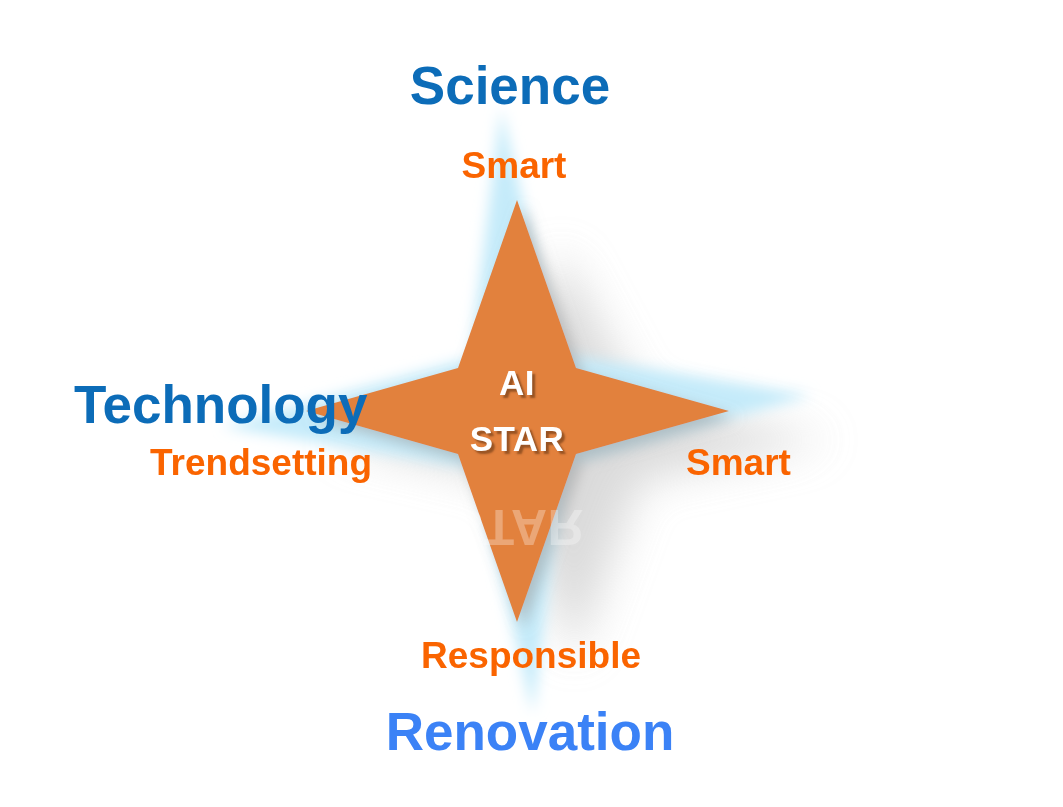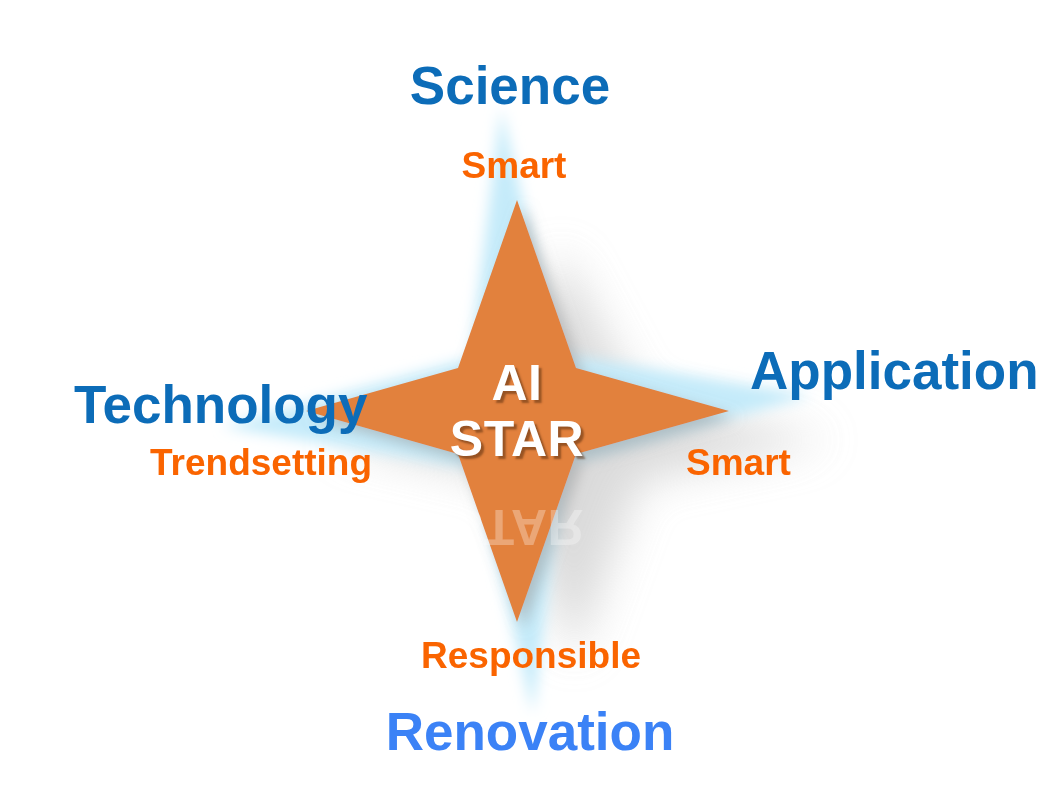--- a/index.html
+++ b/index.html
@@ -36,21 +36,21 @@
     top: 411px;
     transform: translate(-50%, -50%);
     width: 320px;
     text-align: center;
     pointer-events: none;
   }
   #center-wordmark .line {
     display: block;
     color: #ffffff;
     font-weight: bold;
-    font-size: 50px;
+    font-size: 35px;
     line-height: 56px;
     letter-spacing: 0.5px;
     text-shadow: 3px 3px 2px rgba(90, 45, 15, 0.55);
   }
 
   
   #center-reflection {
     position: absolute;
     left: 517px;
     top: 500px;
@@ -150,21 +150,20 @@
 
   <div id="center-wordmark">
     <span class="line">AI</span>
     <span class="line">STAR</span>
   </div>
 
   <div class="label outer" id="label-science" style="color:#0C6CB8">Science</div>
 
   <div class="label outer" id="label-technology" style="color:#0C6CB8">Technology</div>
 
-  <div class="label outer" id="label-application" style="color:#0C6CB8">Application</div>
 
   <div class="label outer" id="label-renovation" style="color:#3b82f6">Renovation</div>
 
   <div class="label inner" id="label-smart" style="color:#FA6400">Smart</div>
 
   <div class="label inner" id="label-trendsetting" style="color:#FA6400">Trendsetting</div>
 
   <div class="label inner" id="label-adept" style="color:#FA6400">Smart</div>
 
   <div class="label inner" id="label-responsible" style="color:#FA6400">Responsible</div>

